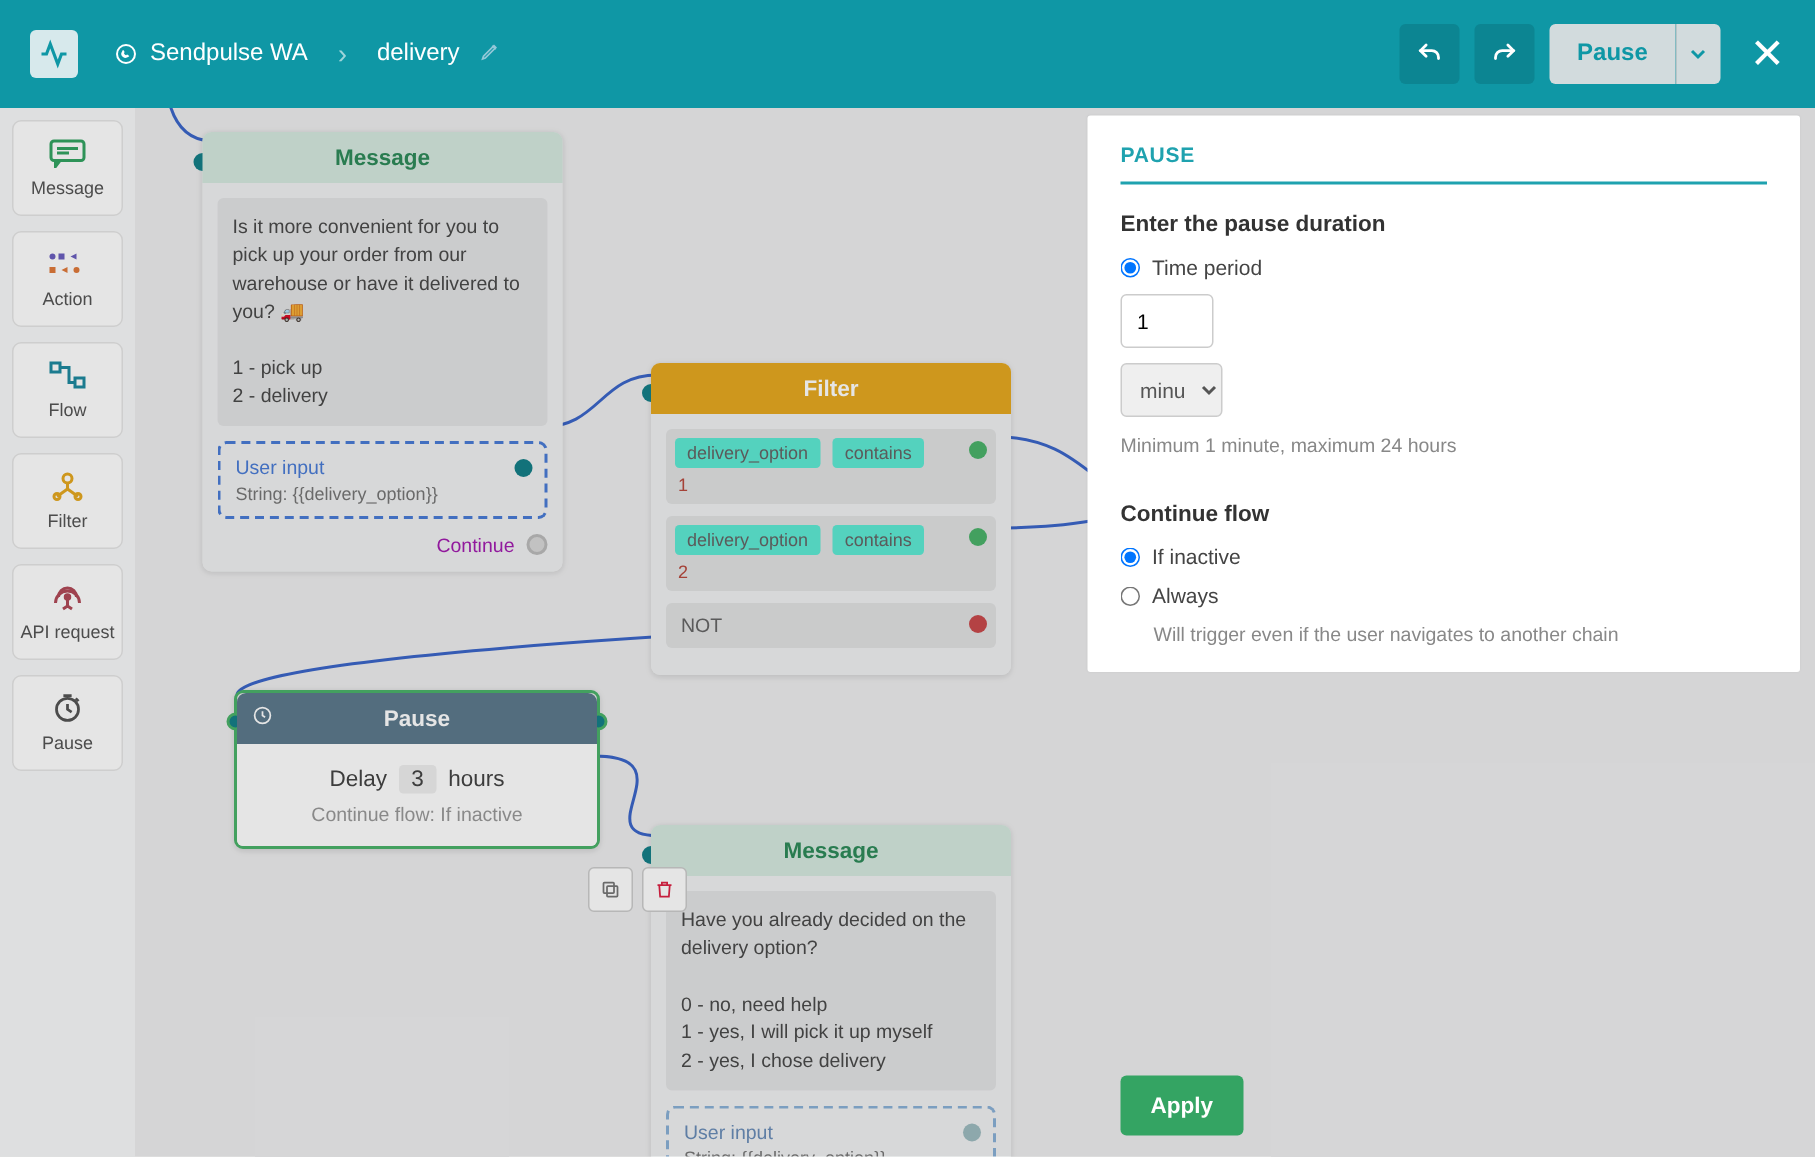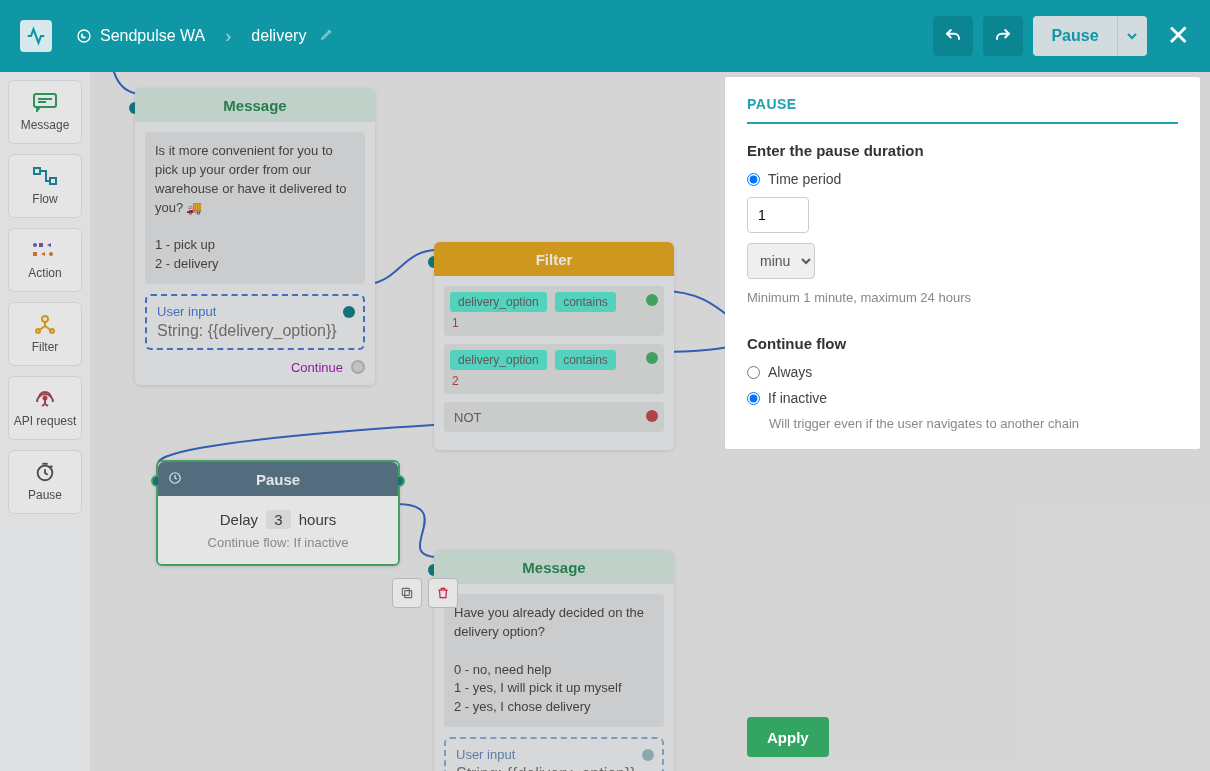--- a/index.html
+++ b/index.html
@@ -39,21 +39,21 @@
   .node-header { height: 34px; display: flex; align-items: center; justify-content: center; font-weight: 600; font-size: 15px; border-radius: 6px 6px 0 0; position: relative; }
   .node-body { padding: 10px; background: #f0f1f2; border-radius: 0 0 6px 6px; }
   .connector { position: absolute; width: 12px; height: 12px; border-radius: 50%; }
 
   
   .msg1 { left: 45px; top: 16px; width: 240px; background: #f0f1f2; }
   .msg1 .node-header { background: #d5e9df; color: #2e8b5a; }
   .msg-text { background: #e3e4e5; border-radius: 4px; padding: 10px; font-size: 13px; color: #4a4a4a; line-height: 1.45; white-space: pre-line; }
   .input-box { margin-top: 10px; border: 2px dashed #4a7cd6; border-radius: 6px; padding: 8px 10px; position: relative; }
   .input-box .lbl { color: #4a7cd6; font-size: 13px; }
-  .input-box .sub { color: #777; font-size: 16px; margin-top: 3px; }
+  .input-box .sub { color: #777; font-size: 12px; margin-top: 3px; }
   .input-box .dot { position: absolute; right: 8px; top: 10px; width: 12px; height: 12px; background: #157f88; border-radius: 50%; }
   .continue-row { margin-top: 10px; display: flex; align-items: center; justify-content: flex-end; gap: 8px; color: #a21caf; font-size: 13px; }
   .continue-row .cdot { width: 14px; height: 14px; background: #d8d8d8; border: 2px solid #bbb; border-radius: 50%; }
 
   
   .fil { left: 344px; top: 170px; width: 240px; background: #f0f1f2; }
   .fil .node-header { background: #e6a921; color: #fff; }
   .frule { background: #e1e2e3; border-radius: 4px; padding: 6px; margin-bottom: 8px; position: relative; }
   .tag { display: inline-block; background: #5eead4; color: #666; font-size: 12px; padding: 3px 8px; border-radius: 3px; margin-right: 4px; }
   .frule .gdot { position: absolute; right: 6px; top: 8px; width: 12px; height: 12px; background: #4bb36a; border-radius: 50%; }
@@ -151,40 +151,40 @@
             <rect x="2" y="2" width="22" height="13" rx="2"></rect>
             <path d="M8 15l-3 4v-4"></path>
             <line x1="6" y1="7" x2="20" y2="7"></line>
             <line x1="6" y1="10" x2="14" y2="10"></line>
           </svg>
         </div>
       <span>Message</span>
     </div>
     <div class="side-item">
       <div class="ic">
-          <svg width="26" height="20" viewBox="0 0 26 20" fill="none" stroke="#1f8aa0" stroke-width="2">
-            <rect x="2" y="2" width="6" height="6"></rect>
-            <rect x="18" y="12" width="6" height="6"></rect>
-            <path d="M8 5h6v10h4"></path>
-          </svg>
-        </div>
-      <span>Flow</span>
-    </div>
-    <div class="side-item">
-      <div class="ic">
           <svg width="28" height="18" viewBox="0 0 28 18" fill="none">
             <circle cx="4" cy="4" r="2" fill="#6b5fbf"></circle>
             <rect x="8" y="2" width="4" height="4" fill="#6b5fbf"></rect>
             <path d="M16 4l4-2v4z" fill="#6b5fbf"></path>
             <rect x="2" y="11" width="4" height="4" fill="#e07a3a"></rect>
             <path d="M10 13l4-2v4z" fill="#e07a3a"></path>
             <circle cx="20" cy="13" r="2" fill="#e07a3a"></circle>
           </svg>
         </div>
       <span>Action</span>
+    </div>
+    <div class="side-item">
+      <div class="ic">
+          <svg width="26" height="20" viewBox="0 0 26 20" fill="none" stroke="#1f8aa0" stroke-width="2">
+            <rect x="2" y="2" width="6" height="6"></rect>
+            <rect x="18" y="12" width="6" height="6"></rect>
+            <path d="M8 5h6v10h4"></path>
+          </svg>
+        </div>
+      <span>Flow</span>
     </div>
     <div class="side-item">
       <div class="ic">
           <svg width="26" height="20" viewBox="0 0 26 20" fill="none" stroke="#e6a921" stroke-width="2">
             <circle cx="13" cy="5" r="3"></circle>
             <path d="M13 8v4"></path>
             <path d="M13 12l-7 5"></path>
             <path d="M13 12l7 5"></path>
             <circle cx="6" cy="17" r="2"></circle>
             <circle cx="20" cy="17" r="2"></circle>
@@ -338,27 +338,27 @@
     </label>
     <input class="num-input" value="1" style="">
     <select class="unit-select">
       <option>minutes</option>
     </select>
     <div class="hint">Minimum 1 minute, maximum 24 hours</div>
 
     <div class="section2">
       <div class="field-label">Continue flow</div>
       <label class="radio-row">
+        <input type="radio" name="cf" checked="" style="">
+        <span>If inactive</span>
+      </label>
+      <label class="radio-row">
         <input type="radio" name="cf" style="">
         <span>Always</span>
       </label>
-      <label class="radio-row">
-        <input type="radio" name="cf" checked="" style="">
-        <span>If inactive</span>
-      </label>
       <div class="subhint">Will trigger even if the user navigates to another chain</div>
     </div>
   </div>
 
   <div class="apply-bar">
     <button class="apply-btn">Apply</button>
   </div>
 
 </div>
 

